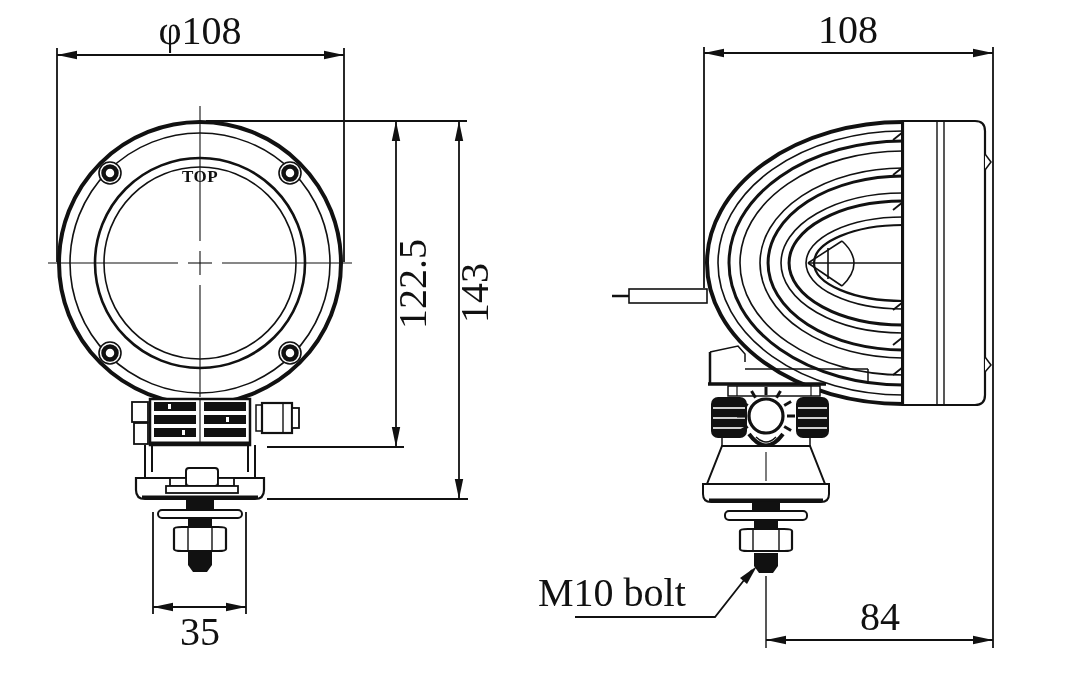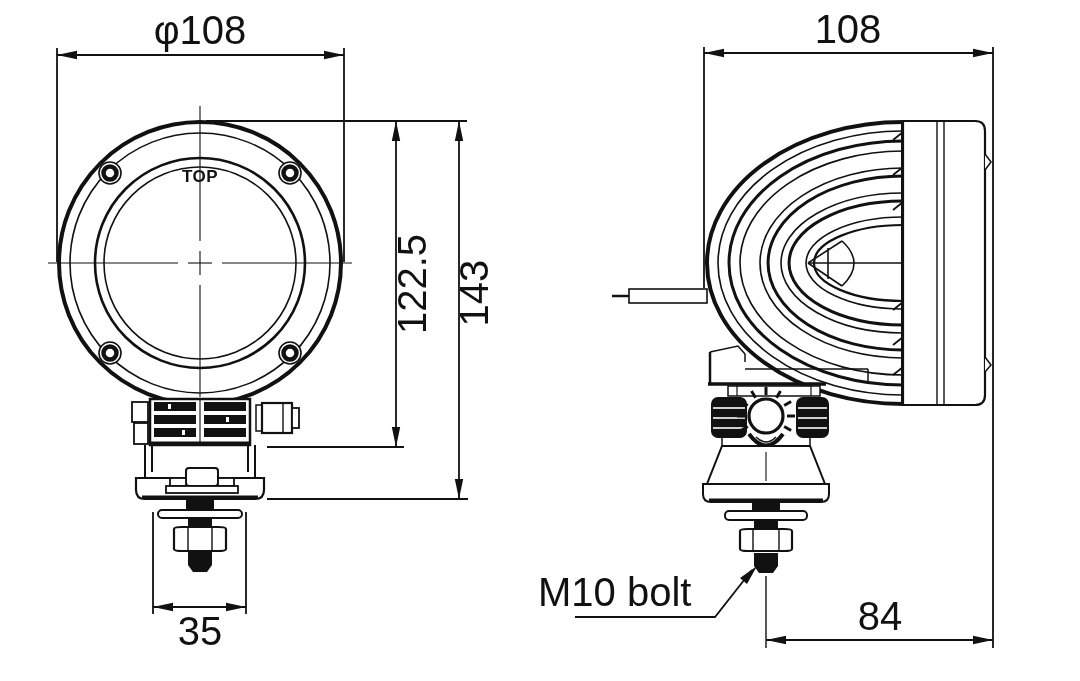--- a/index.html
+++ b/index.html
@@ -1,17 +1,17 @@
 <!DOCTYPE html>
 <html><head>
 <meta charset="utf-8">
 <style>
   html,body{margin:0;padding:0;background:#fff;}
   .stage{position:relative;width:1080px;height:681px;background:#fff;overflow:hidden;
-         font-family:Liberation Sans, sans-serif;}
+         font-family:Liberation Serif, serif;}
   svg{display:block}
   text{fill:#111;}
   .dimtxt{font-size:40px;}
   .marktxt{font-size:17px;font-weight:bold;letter-spacing:.5px;}
 </style>
 </head>
 <body>
 
 <div class="stage">
 <svg width="1080" height="681" viewBox="0 0 1080 681">

